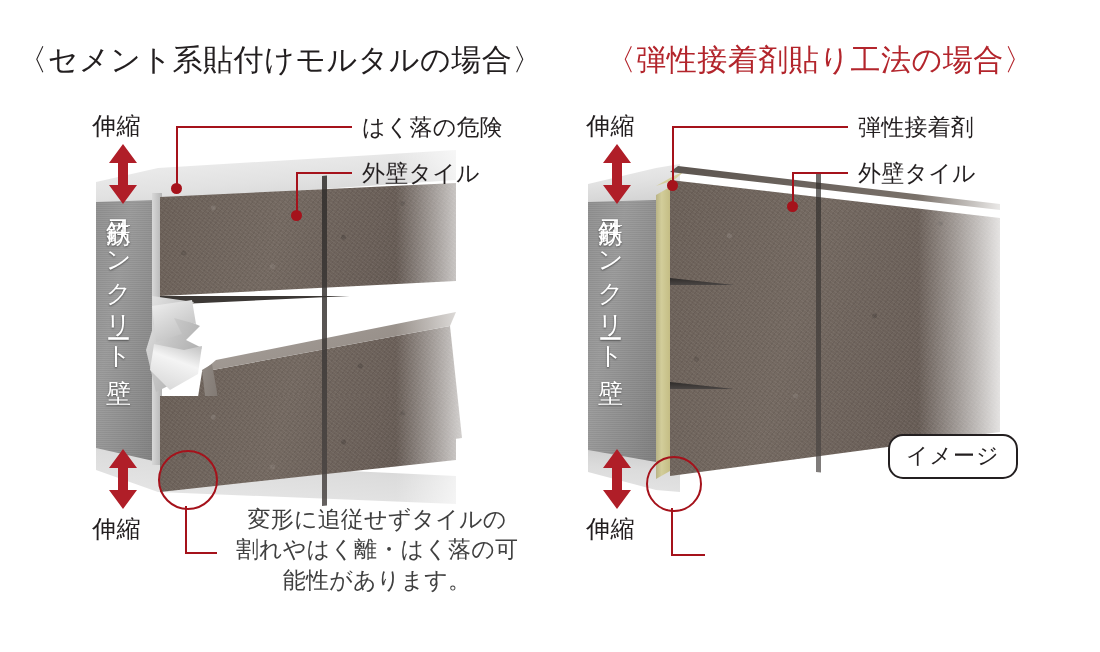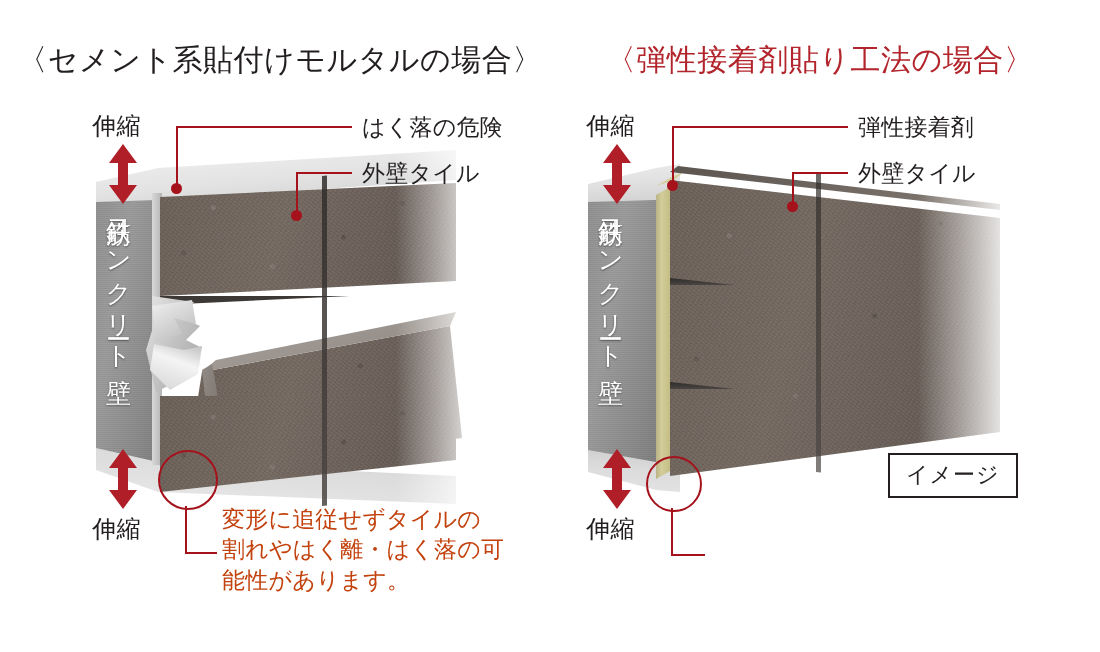--- a/index.html
+++ b/index.html
@@ -152,23 +152,24 @@
     border: 2px solid #a5121b;
     border-radius: 50%;
   }
   .callout-line { position: absolute; background: #a5121b; }
 
   
   .caption {
     position: absolute;
     font-size: 23px;
     line-height: 1.32;
-    color: #c2410c;
+    color: #404040;
     letter-spacing: 0.2px;
     white-space: pre-line;
+    text-align: center;
   }
 
   
   .image-badge {
     position: absolute;
     border: 2px solid #231f20;
     padding: 5px 16px 6px;
     font-size: 22px;
     color: #231f20;
     background: #fff;
@@ -332,14 +333,14 @@
   <div class="lbl" style="left:318px; top:158px;">外壁タイル</div>
   <div class="lbl-red-line" style="left:252px; top:172px; width:56px;"></div>
   <div class="vline" style="left:252px; top:172px; height:34px;"></div>
   <div class="dot" style="left:247px; top:201px;"></div>
 
   <div class="callout-circle" style="left:106px; top:456px; width:52px; height:52px;"></div>
   <div class="callout-line" style="left:131px; top:508px; width:2px; height:48px;"></div>
   <div class="callout-line" style="left:131px; top:554px; width:34px; height:2px;"></div>
 
 
-  <div class="image-badge" style="left:348px; top:453px;">イメージ</div>
+  <div class="image-badge" style="left:348px; top:434px;border-radius:15px;">イメージ</div>
 </div>
 
 </body></html>

